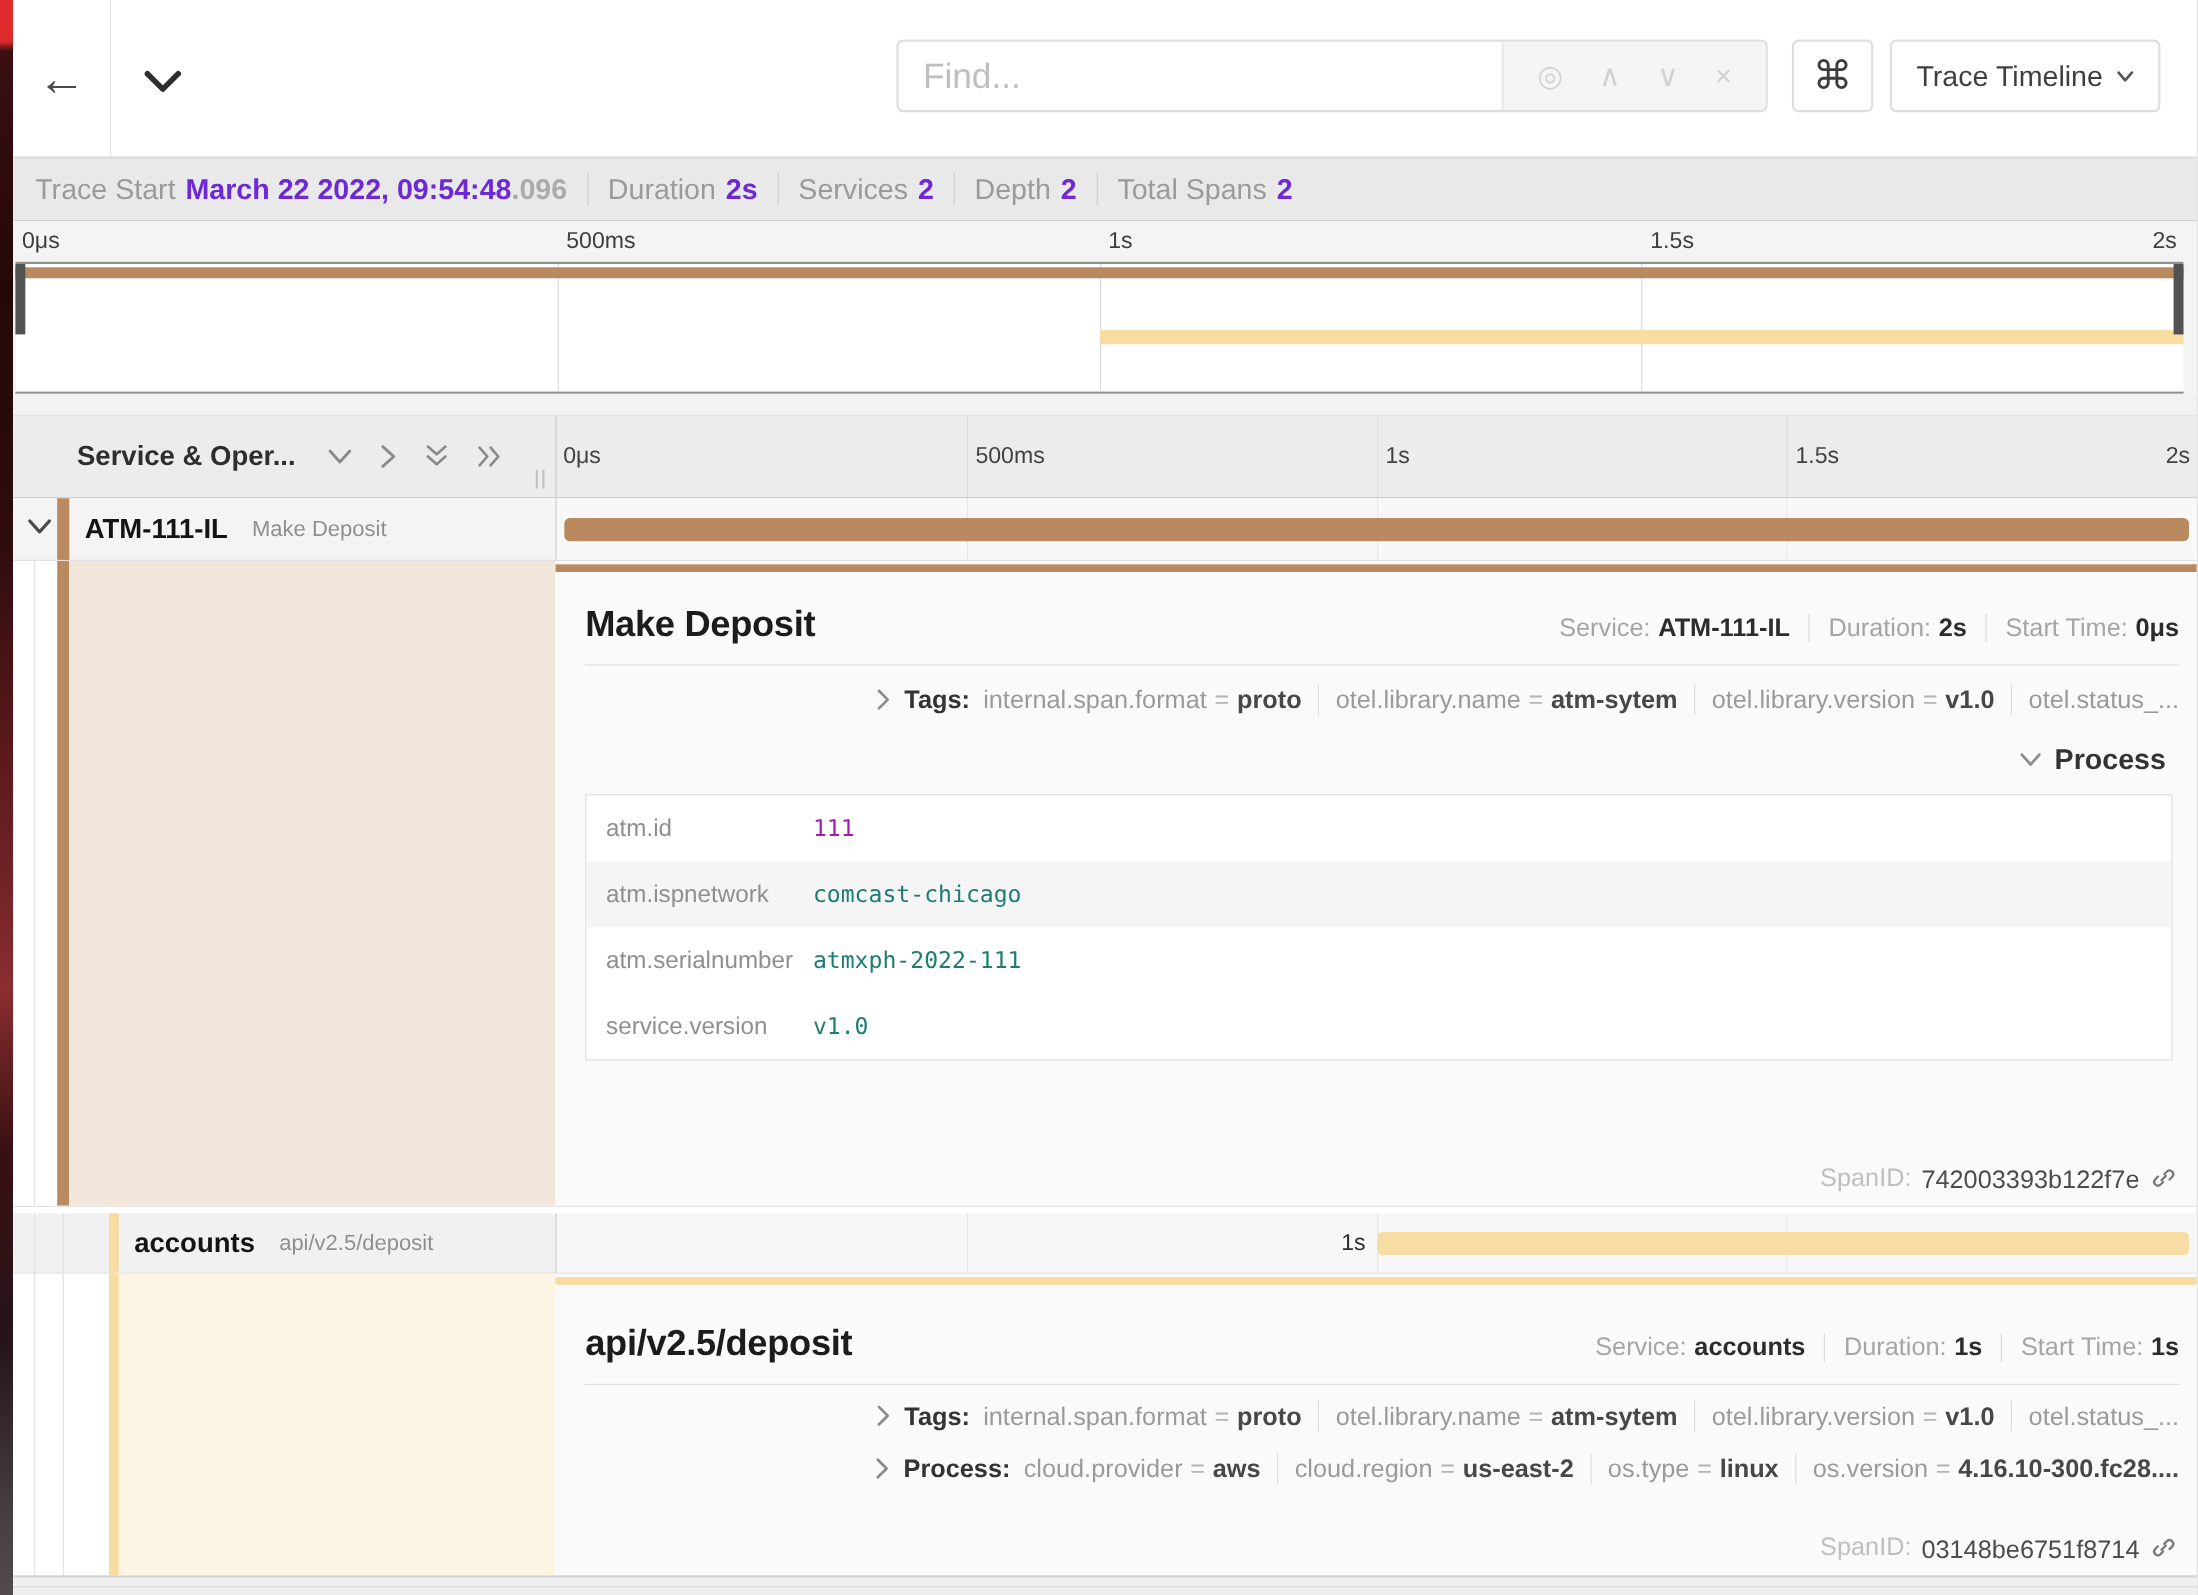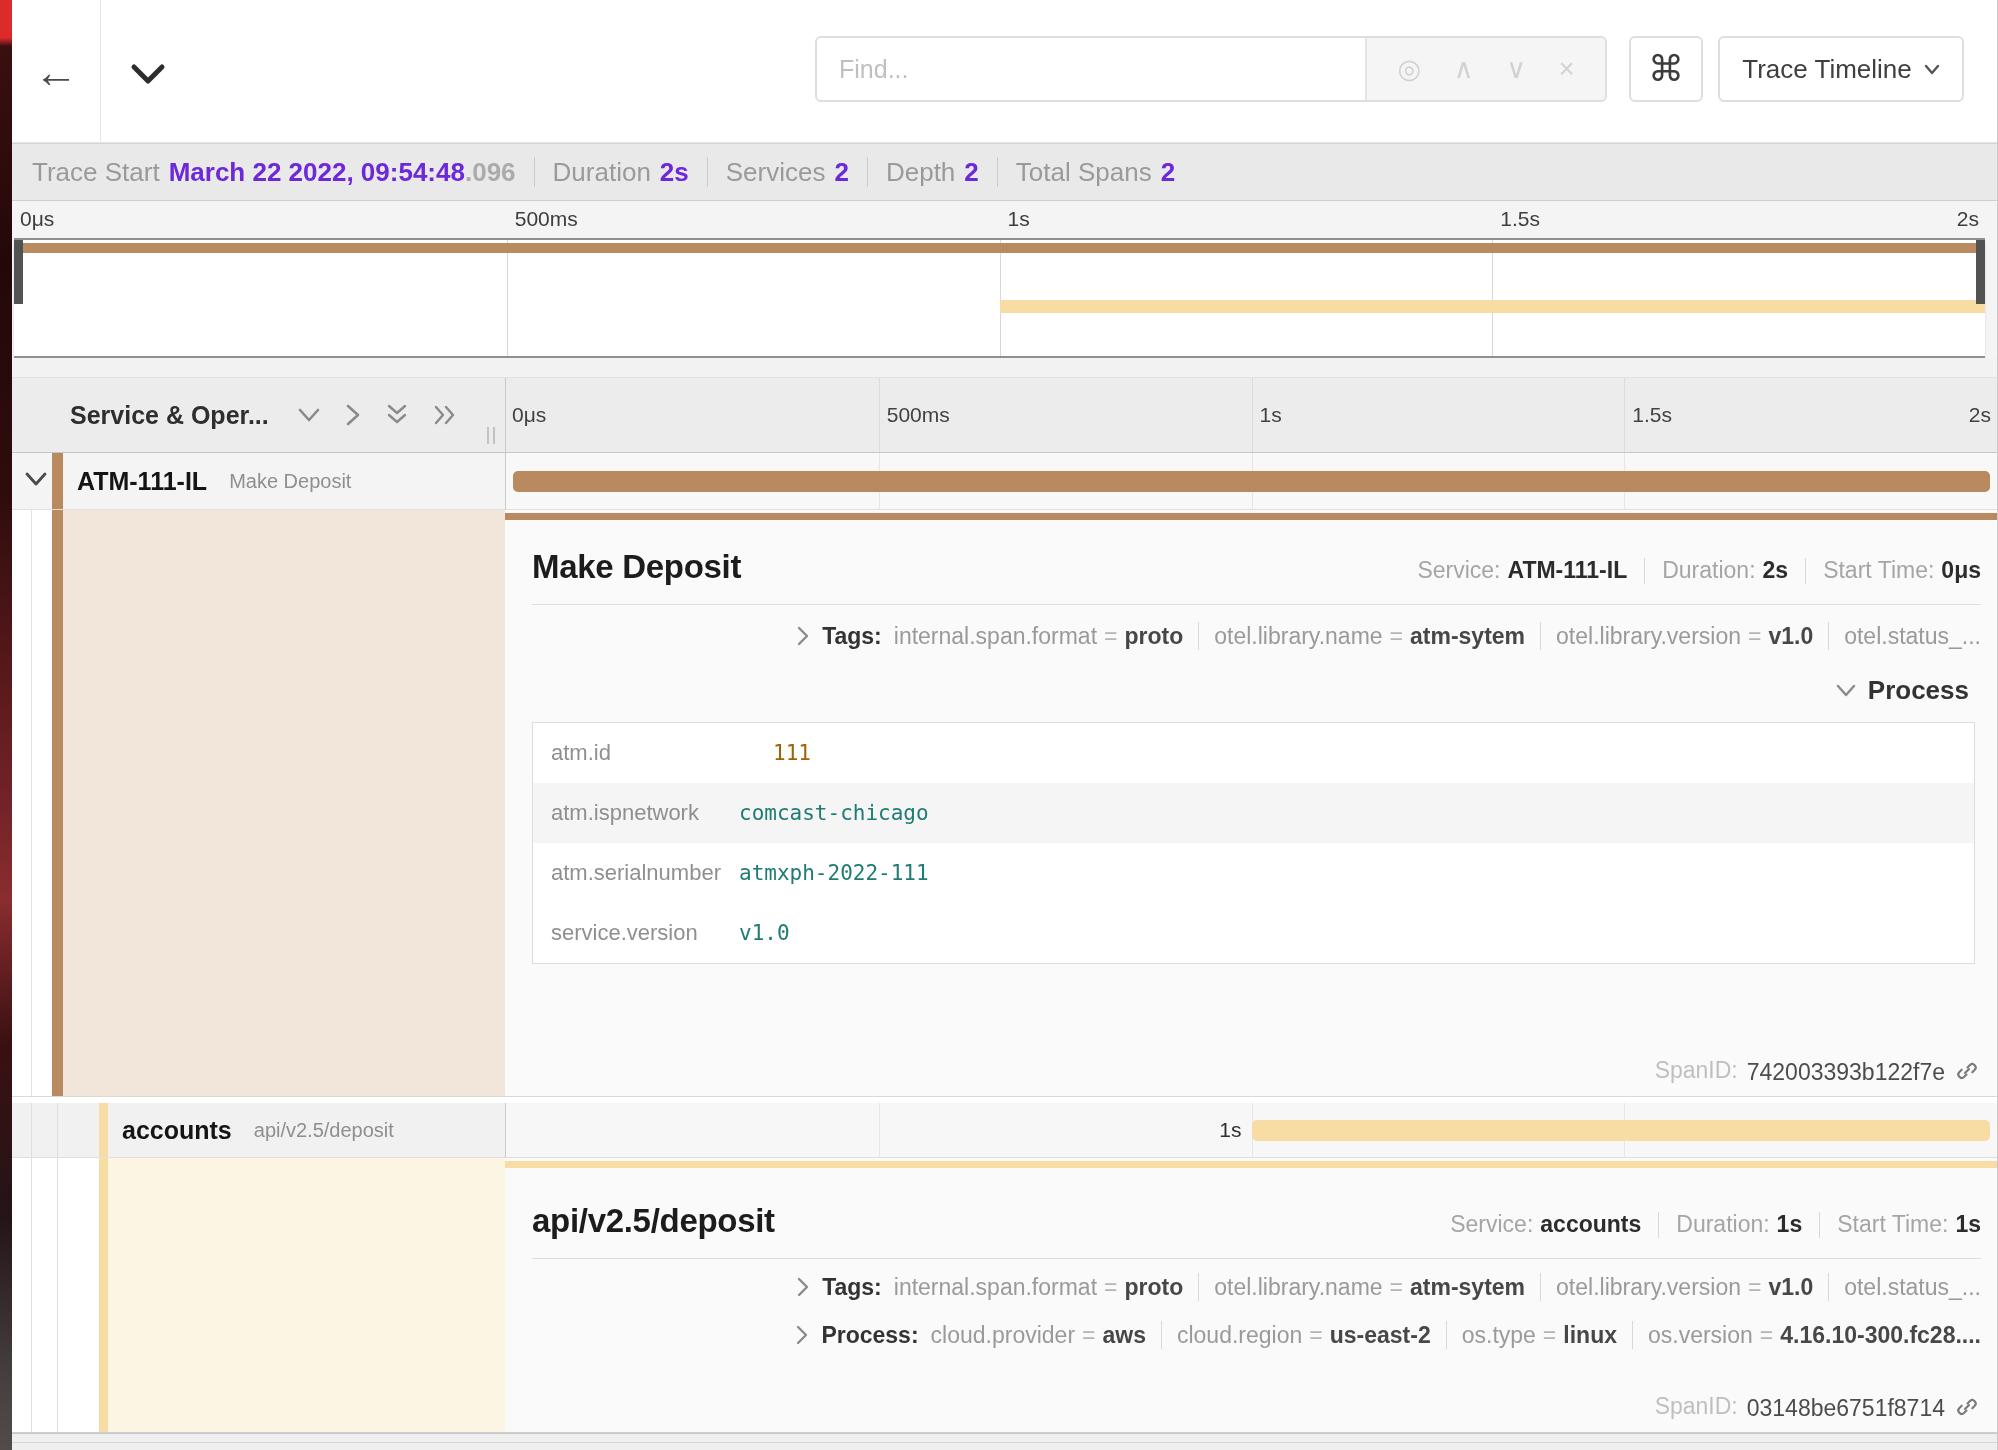--- a/index.html
+++ b/index.html
@@ -21,21 +21,21 @@
   
   .topbar { position:absolute; left:0; top:0; right:0; height:143px; background:#fff; border-bottom:1px solid #e4e4e4; }
   .back-col { position:absolute; left:0; top:0; width:89px; height:143px; border-right:1px solid #e4e4e4; display:flex; align-items:center; justify-content:center; }
   .back-btn { font-size:44px; color:#4a4a4a; cursor:pointer; line-height:1; }
   .collapse-chev { position:absolute; left:118px; top:62px; }
   .titles { position:absolute; left:176px; top:18px; }
   .trace-title { font-size:36px; font-weight:700; color:#141414; letter-spacing:-0.5px; }
   .trace-id { margin-top:6px; font-size:27px; font-weight:700; color:#c3c3c3; }
 
   .findbox { position:absolute; left:803px; top:36px; width:792px; height:66px; border:2px solid #dedede; border-radius:6px; background:#fff; display:flex; }
-  .find-input { flex:1; border:0; outline:none; padding:0 22px; font-size:25px; color:#333; font-family:"Liberation Sans", sans-serif; background:transparent; }
+  .find-input { flex:1; border:0; outline:none; padding:0 22px; font-size:32px; color:#333; font-family:"Liberation Sans", sans-serif; background:transparent; }
   .find-input::placeholder { color:#bfbfbf; }
   .find-tools { width:240px; background:#f5f5f5; border-left:2px solid #e4e4e4; border-radius:0 4px 4px 0; display:flex; align-items:center; justify-content:space-around; padding:0 14px; }
   .find-ico { color:#d2d2d2; font-size:27px; line-height:1; cursor:pointer; }
   .cmd-btn { position:absolute; left:1617px; top:36px; width:74px; height:66px; border:2px solid #dedede; border-radius:6px; background:#fff; display:flex; align-items:center; justify-content:center; font-size:36px; color:#3c3c3c; cursor:pointer; }
   .view-btn { position:absolute; left:1706px; top:36px; width:246px; height:66px; border:2px solid #dedede; border-radius:6px; background:#fff; display:flex; align-items:center; justify-content:center; gap:12px; font-size:26px; color:#3f3f3f; cursor:pointer; }
 
   
   .summary-bar { position:absolute; left:0; top:143px; right:0; height:58px; background:#e9e9e9; border-top:1px solid #d4d4d4; border-bottom:1px solid #cfcfcf; display:flex; align-items:center; padding-left:20px; font-size:26px; }
   .s-lbl { color:#9a9a9a; margin-right:9px; }
   .s-val { color:#6d28d9; }
@@ -104,21 +104,21 @@
   .tag-eq { color:#b5b5b5; margin:0 7px; }
   .tag-val { color:#474747; font-weight:600; white-space:nowrap; }
   .tag-sep { width:1px; height:28px; background:#d9d9d9; margin:0 15px; flex:none; }
   .tags-row { margin-top:17px; overflow:hidden; cursor:pointer; }
   .proc-hdr { margin-top:25px; cursor:pointer; }
   .proc-table { margin-top:16px; border:1px solid #dddddd; background:#fff; width:calc(100% - 6px); }
   .pt-row { height:60px; display:flex; align-items:center; padding-left:18px; }
   .pt-row.even { background:#f5f5f5; }
   .pt-key { width:188px; font-size:22px; color:#8f8f8f; flex:none; }
   .pt-val { font-family:"DejaVu Sans Mono", monospace; font-size:21px; }
-  .pt-val.number { color:#a16207;margin-left:34px; }
+  .pt-val.number { color:#a21caf; }
   .pt-val.string { color:#1e7c73; }
   .spanid-row { position:absolute; right:2px; bottom:10px; display:flex; align-items:center; font-size:23px; }
   .sid-lbl { color:#bfbfbf; }
   .sid-val { color:#4c4c4c; margin:4px 10px 0 9px; }
   .link-ico { cursor:pointer; display:flex; }
 
   .detail1 { top:510px; height:587px; border-bottom:1px solid #d9d9d9; }
   .detail2 { top:1158px; height:275px; border-bottom:1px solid #cfcfcf; }
 
   .footer-strip { position:absolute; left:0; top:1433px; right:0; height:17px; background:#efefef; border-top:1px solid #c9c9c9; }

